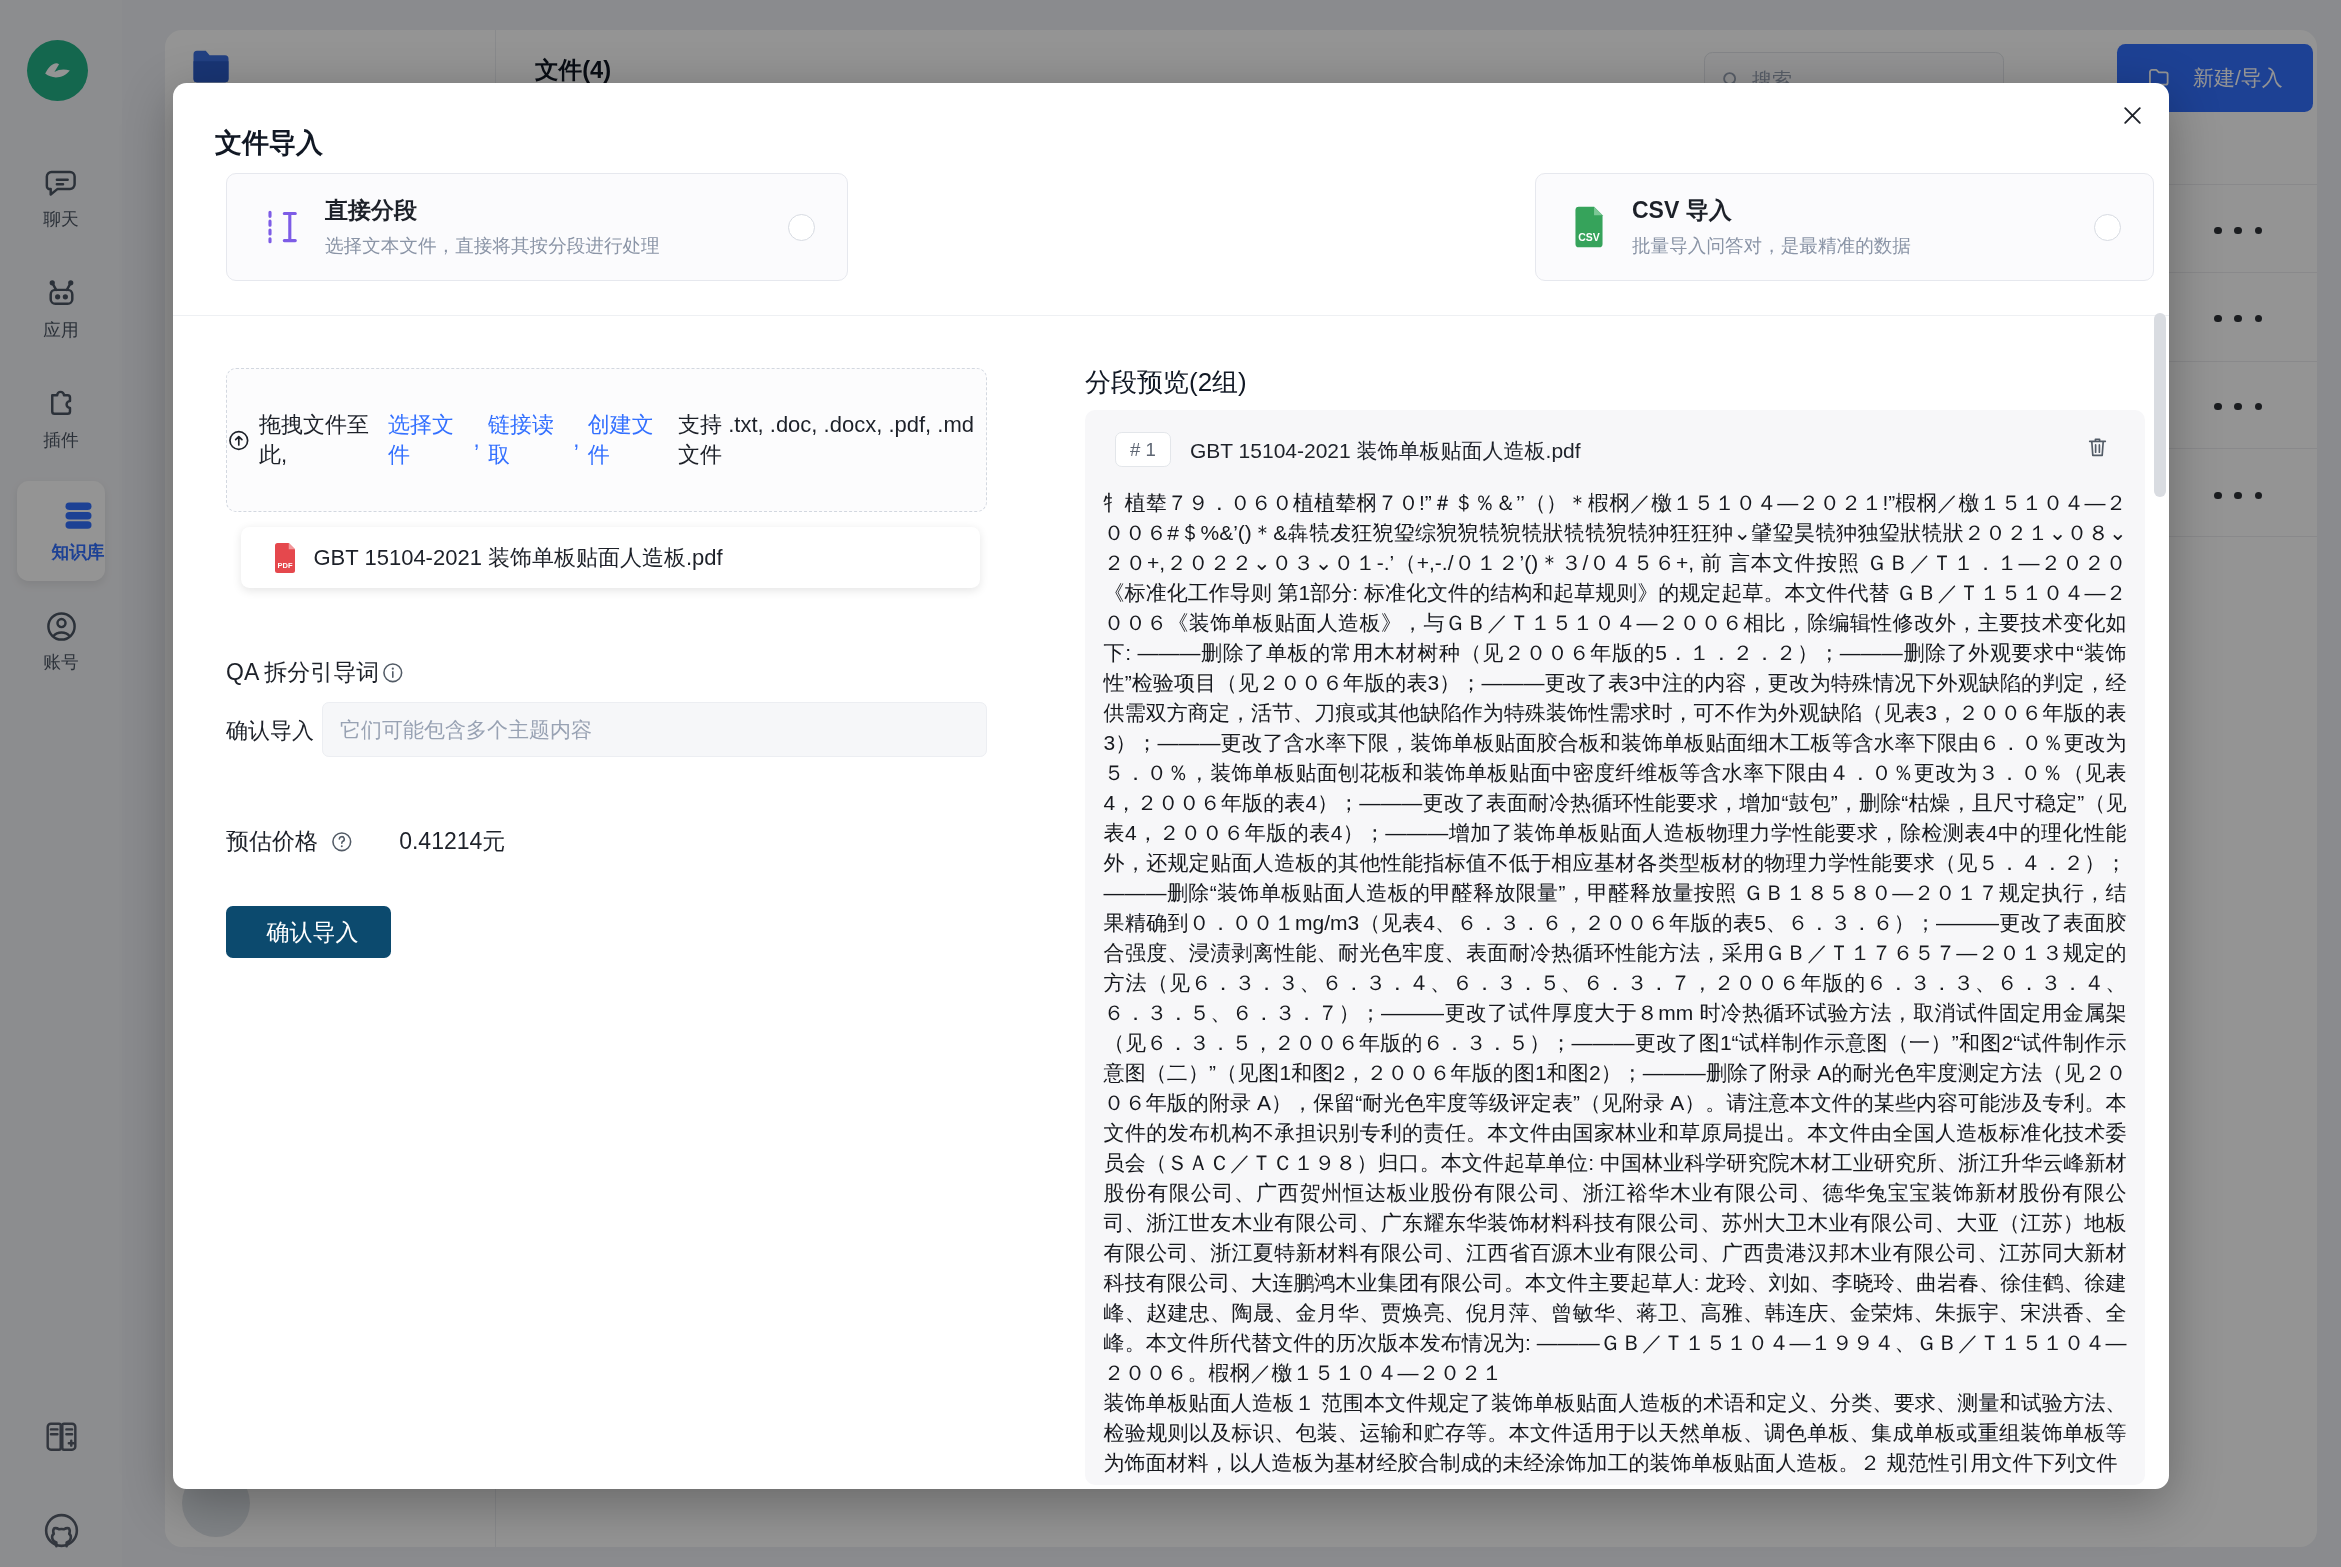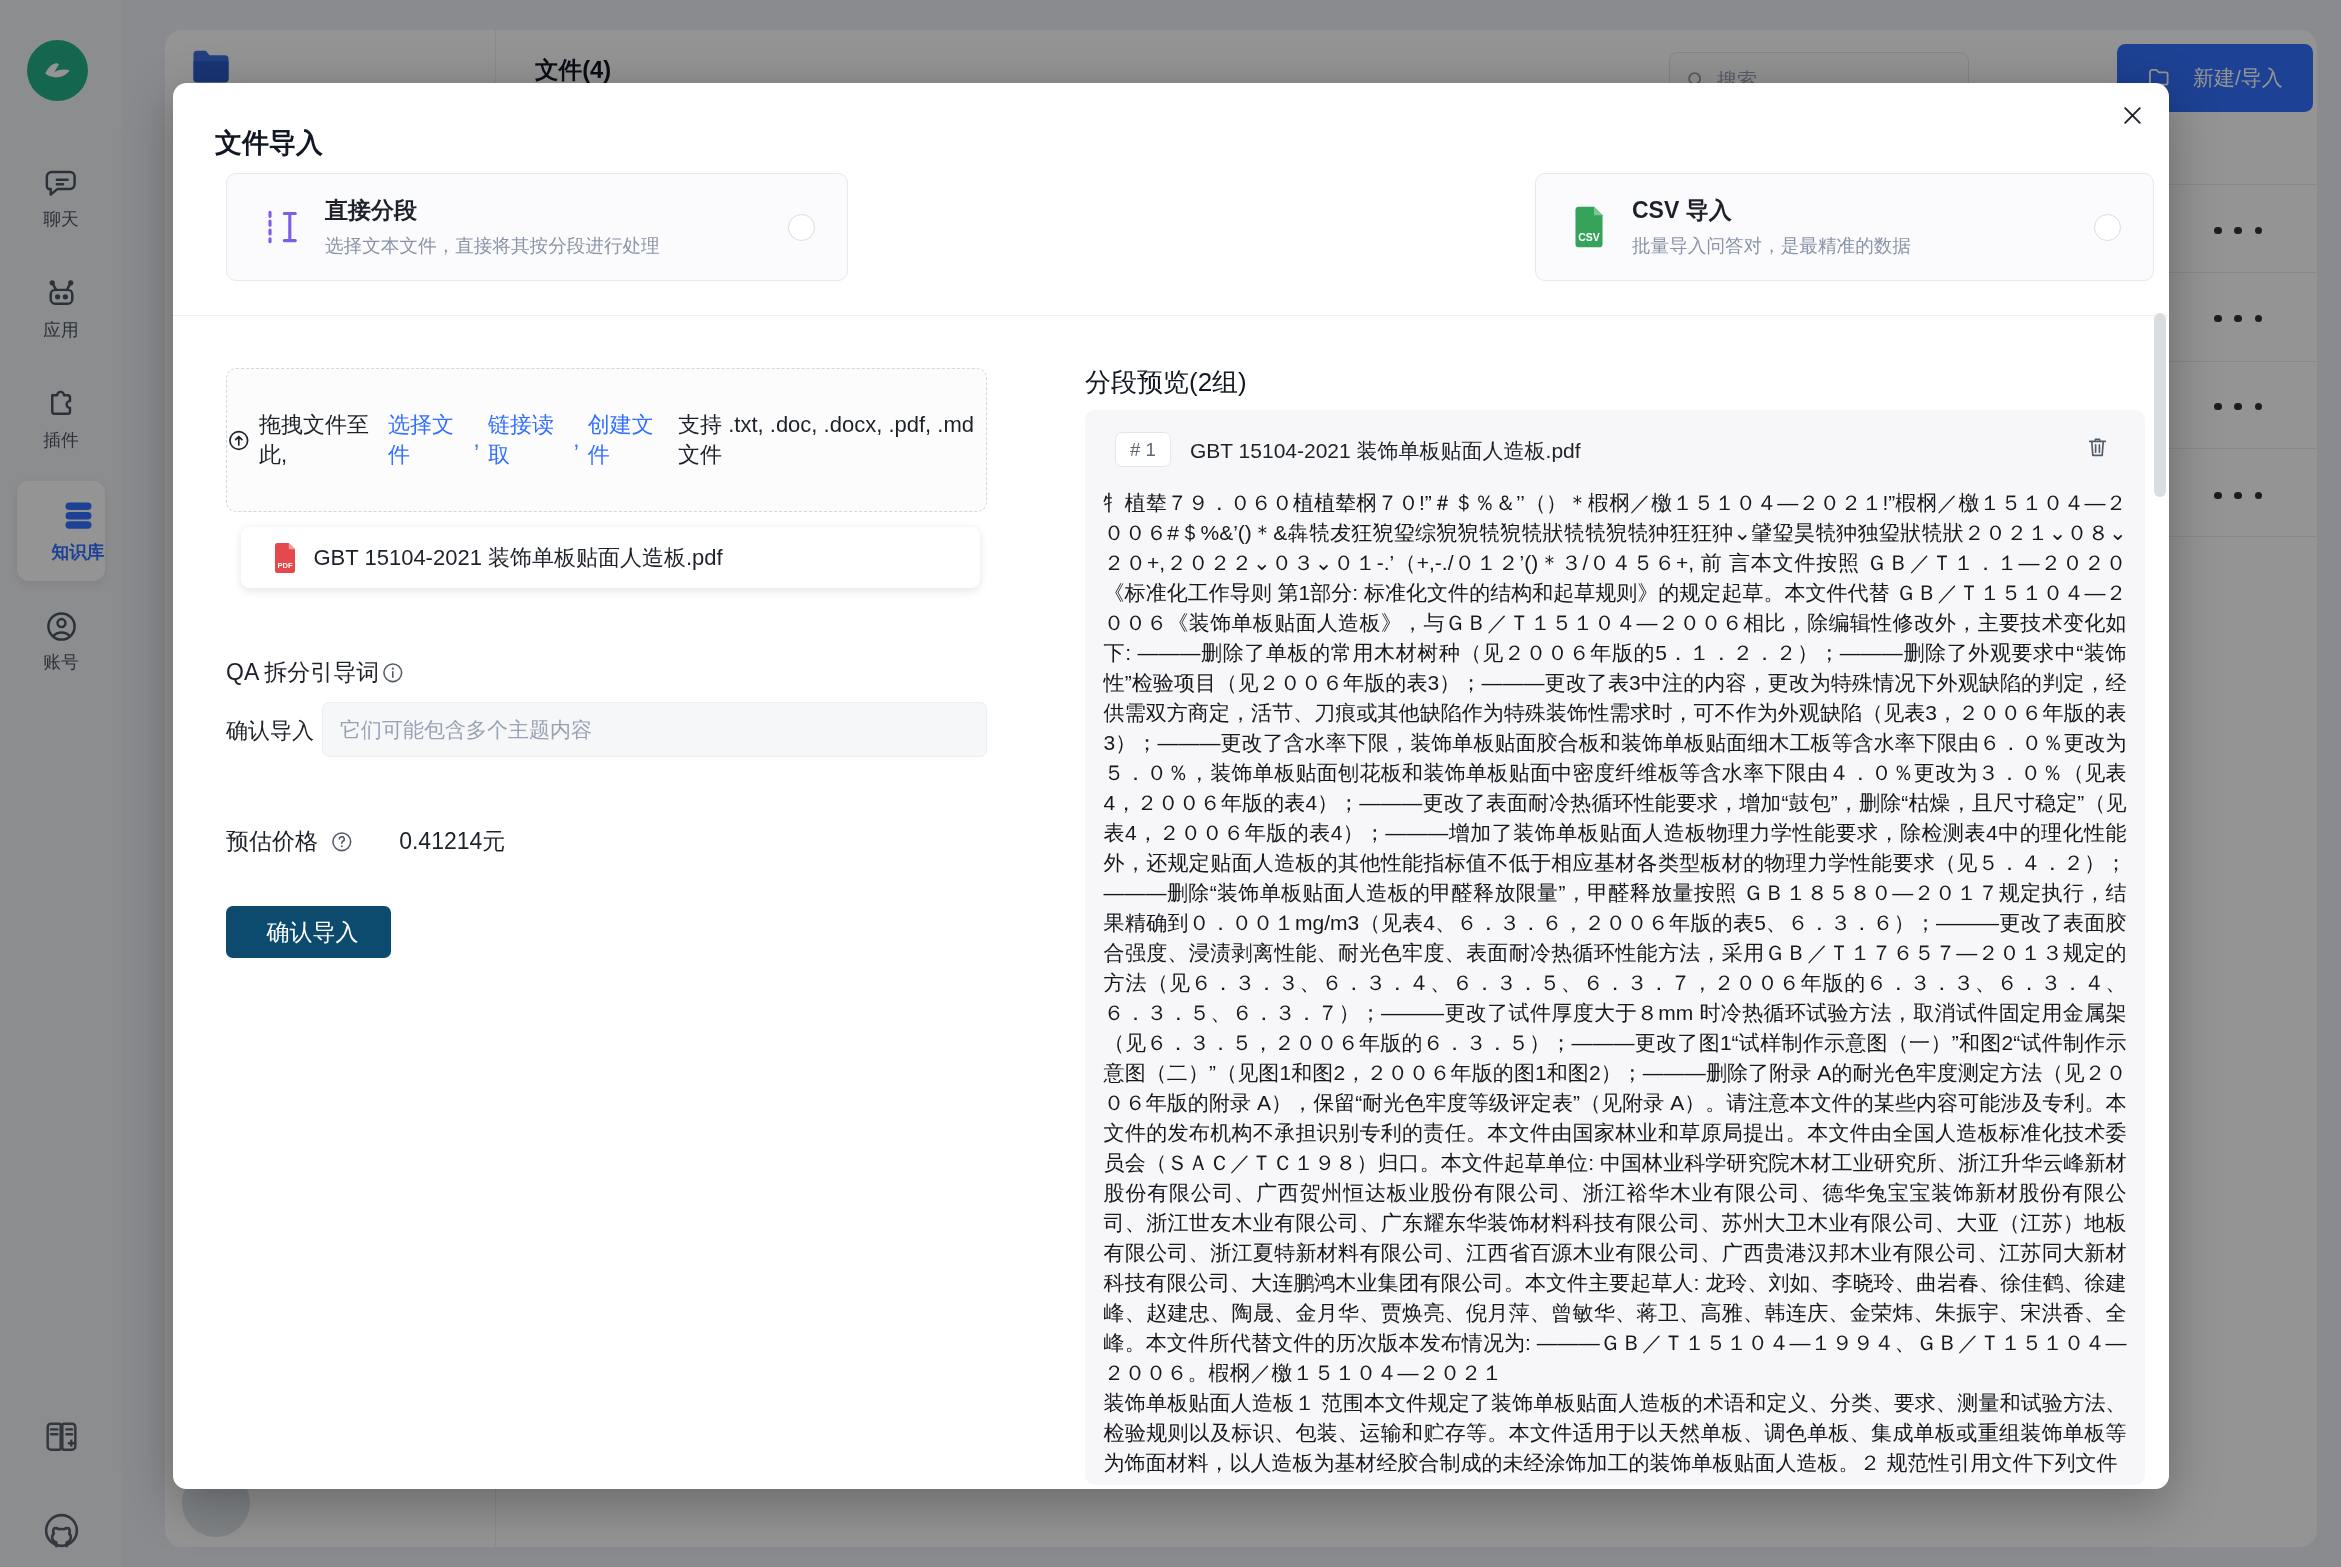--- a/index.html
+++ b/index.html
@@ -163,21 +163,21 @@
 
     <div class="bgfolder" style="left:24.5px;top:17.7px;">
       <svg width="42" height="39" viewBox="0 0 24 22">
         <path d="M2 4a2 2 0 0 1 2-2h5l2.2 2.6H20a2 2 0 0 1 2 2V18a2 2 0 0 1-2 2H4a2 2 0 0 1-2-2z" fill="#3b6fe0"></path>
         <path d="M2 8h20v10a2 2 0 0 1-2 2H4a2 2 0 0 1-2-2z" fill="#2b5cc9"></path>
       </svg>
     </div>
 
     <div class="pagetitle" style="left:370px;top:24.5px;position:absolute;">文件(4)</div>
 
-    <div class="searchbox" style="left:1504px;top:22px;">
+    <div class="searchbox" style="left:1539px;top:22px;">
       <svg width="22" height="22" viewBox="0 0 24 24" fill="none" stroke="currentColor" stroke-width="2" stroke-linecap="round">
         <circle cx="10.5" cy="10.5" r="6"></circle>
           <path d="m15.5 15.5 4.5 4.5"></path>
       </svg>
       <span class="ph">搜索</span>
     </div>
 
     <div class="createbtn" style="left:1952px;top:14.3px;">
       <svg width="23.6" height="23.6" viewBox="0 0 24 24" fill="none" stroke="#ffffff" stroke-width="1.8" stroke-linecap="round" stroke-linejoin="round">
         <path d="M3 6a2 2 0 0 1 2-2h4.5L12 6.5h7a2 2 0 0 1 2 2V17a2 2 0 0 1-2 2H5a2 2 0 0 1-2-2z"></path>

